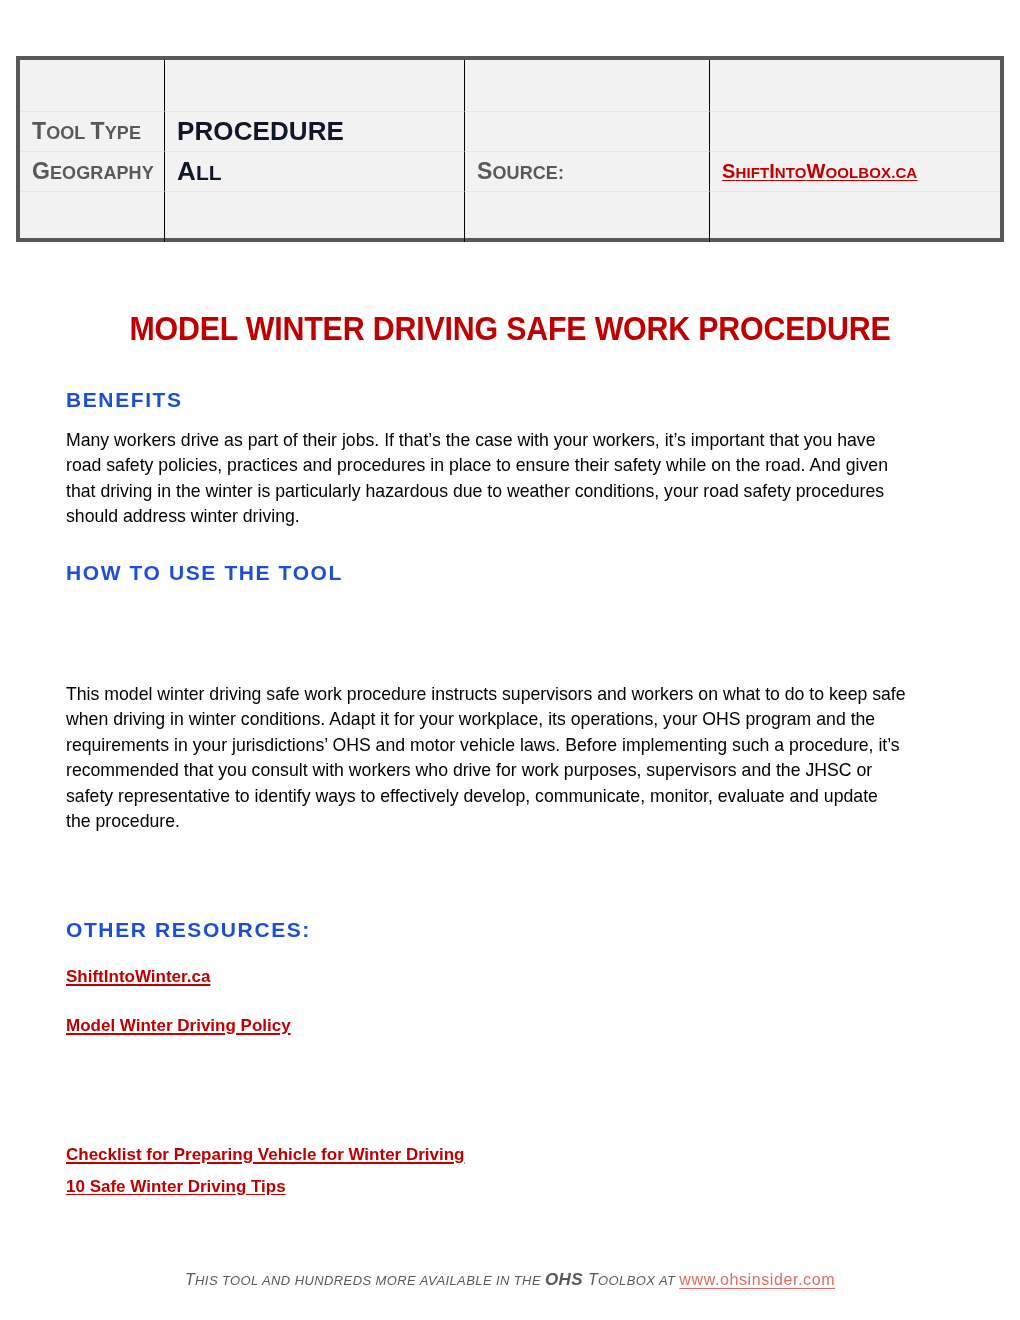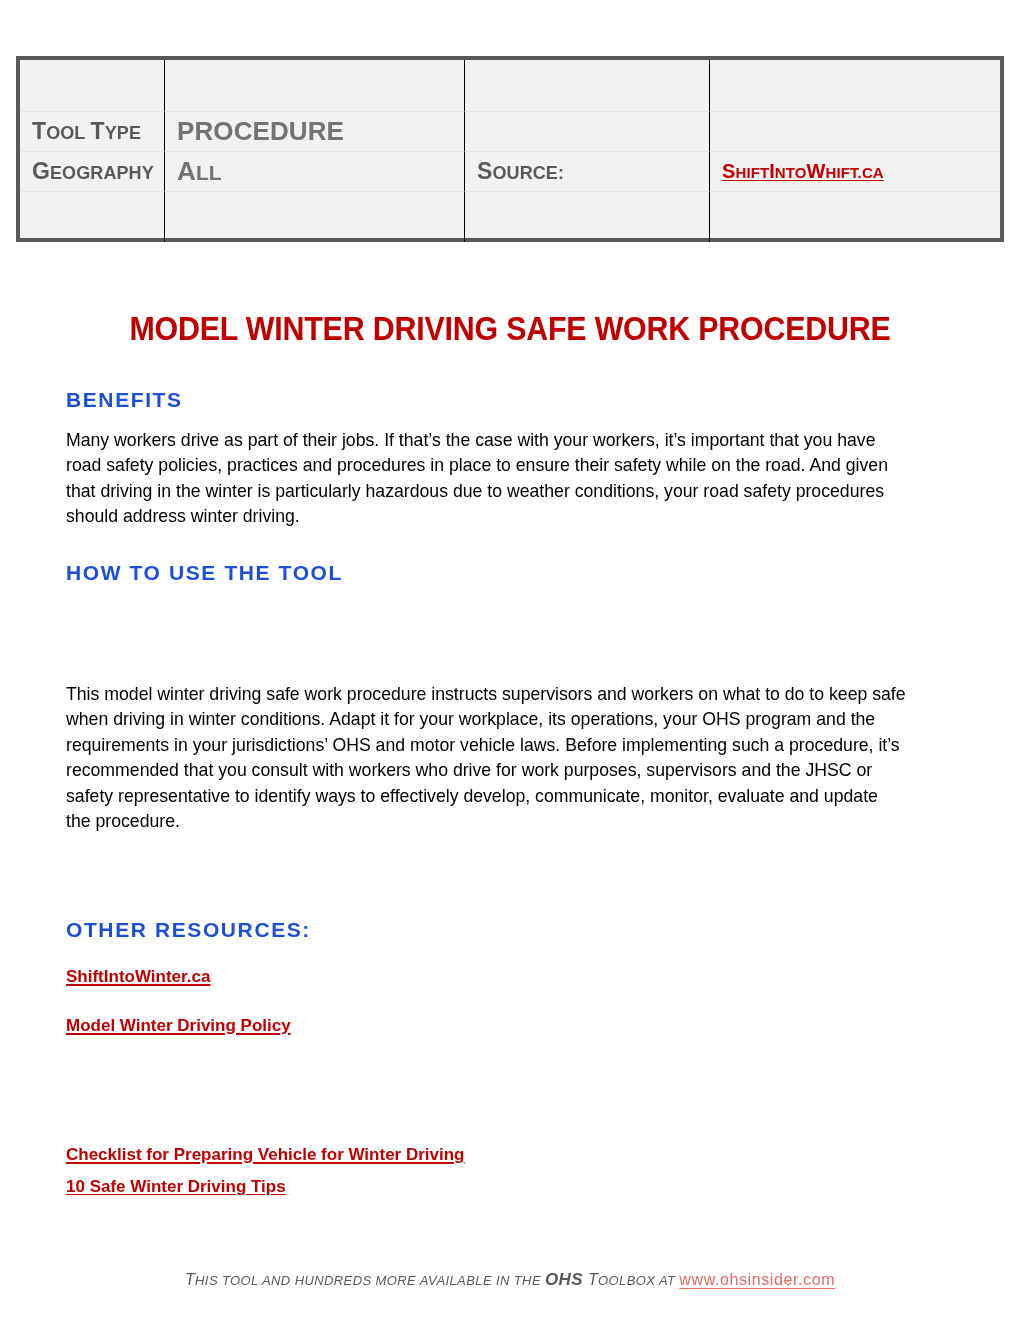--- a/index.html
+++ b/index.html
@@ -57,21 +57,21 @@
   
   .sc {
     font-family: "Liberation Sans", sans-serif;
     font-weight: bold;
     letter-spacing: 0.1px;
   }
   .sc .cap { font-size: 23px; }
   .sc .rest { font-size: 18px; }
 
   .label-gray { color: #595959; }
-  .val-red { color: #737373; }
+  .val-red { color: #0f172a; }
 
   .sc.big .cap { font-size: 26px; }
   .sc.big .rest { font-size: 21px; }
 
   .src-link {
     color: #c00000;
     text-decoration: underline;
     text-underline-offset: 2px;
   }
   .sc.small .cap { font-size: 20px; }
@@ -199,21 +199,21 @@
       <div class="meta-cell">
         <span class="sc label-gray"><span class="cap">G</span><span class="rest">EOGRAPHY</span></span>
       </div>
       <div class="meta-cell">
         <span class="sc big val-red"><span class="cap">A</span><span class="rest">LL</span></span>
       </div>
       <div class="meta-cell">
         <span class="sc label-gray"><span class="cap">S</span><span class="rest">OURCE:</span></span>
       </div>
       <div class="meta-cell nb-r">
-        <a class="sc small src-link" href="#"><span class="cap">S</span><span class="rest">HIFT</span><span class="cap">I</span><span class="rest">NTO</span><span class="cap">W</span><span class="rest">HIFT.CA</span></a>
+        <a class="sc small src-link" href="#"><span class="cap">S</span><span class="rest">HIFT</span><span class="cap">I</span><span class="rest">NTO</span><span class="cap">W</span><span class="rest">OOLBOX.CA</span></a>
       </div>
 
       <div class="meta-cell nb-b"></div>
       <div class="meta-cell nb-b"></div>
       <div class="meta-cell nb-b"></div>
       <div class="meta-cell nb-b nb-r"></div>
 
     </div>
   </div>
 

